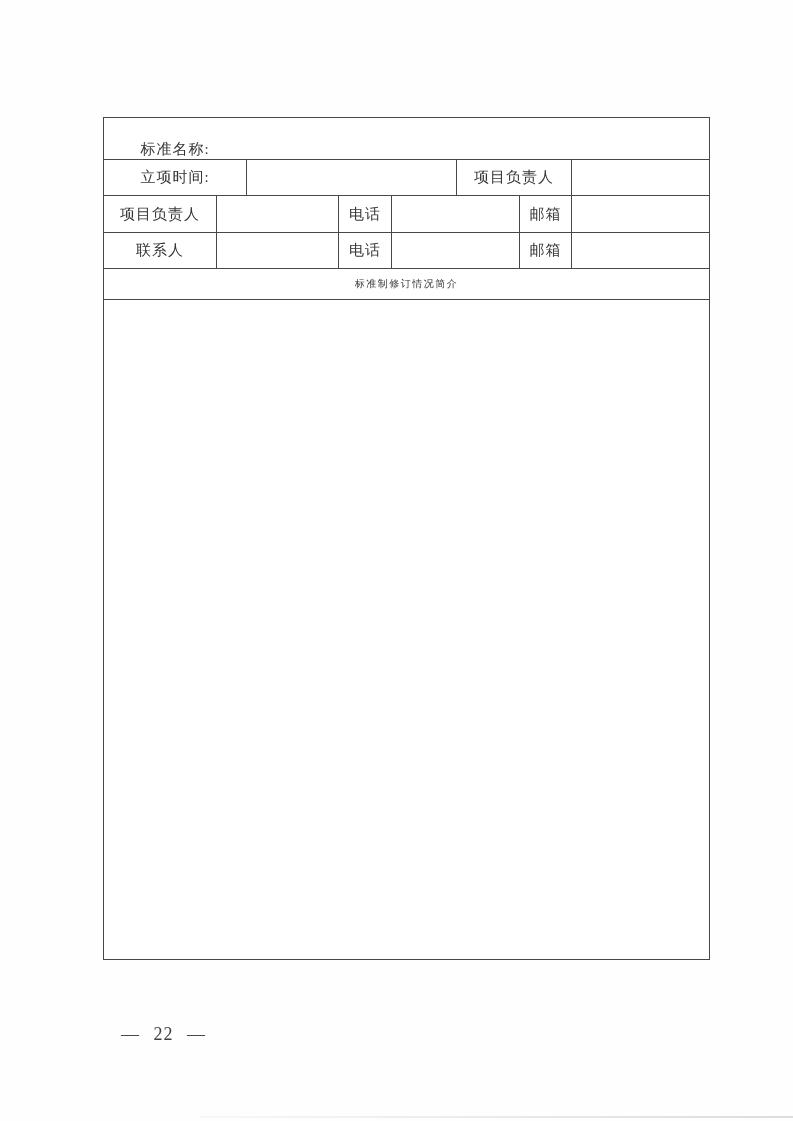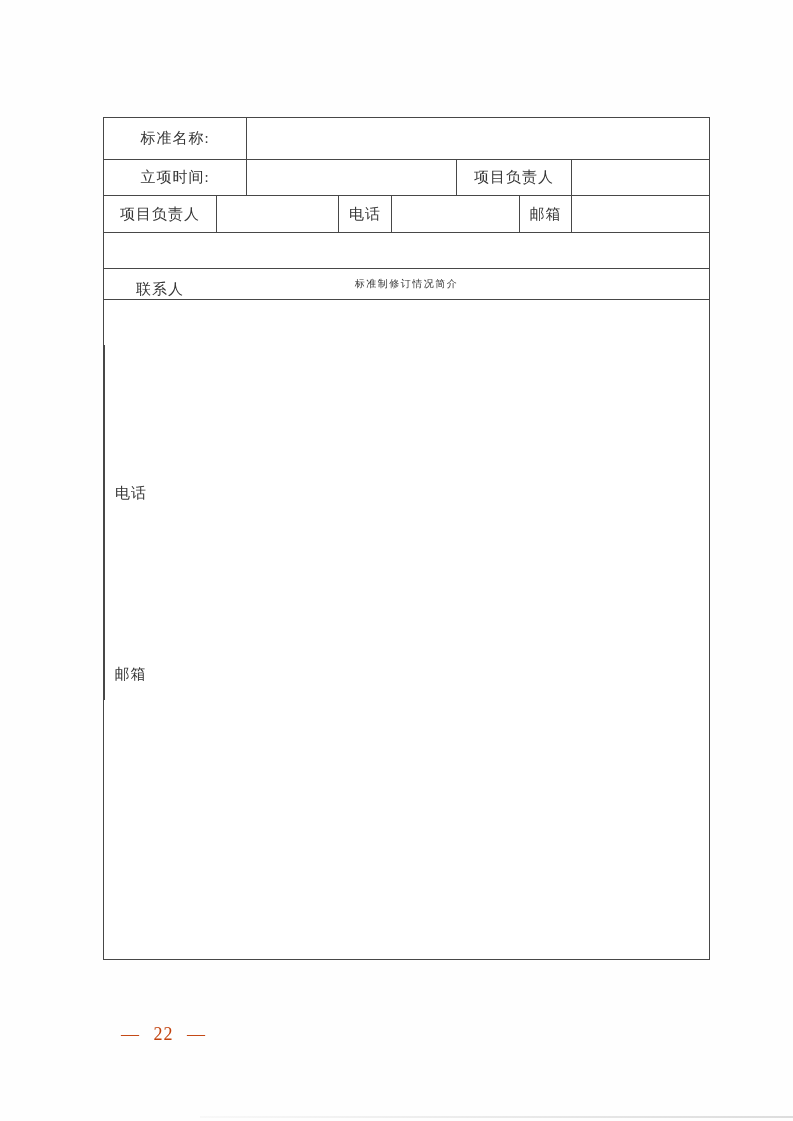--- a/index.html
+++ b/index.html
@@ -34,24 +34,24 @@
     justify-content: center;
     border-left: 1.5px solid #474747;
     font-size: 15px;
     letter-spacing: 1px;
     color: #353535;
     overflow: hidden;
     white-space: nowrap;
   }
   .cell:first-child { border-left: none; }
   .grow { flex: 1 1 auto; }
-  .r1 { height: 41px; }
+  .r1 { height: 41px; align-items: flex-end; }
   .r2 { height: 36px; }
   .r3 { height: 37px; text-align: right; }
-  .r4 { height: 36px; flex-direction: column; }
+  .r4 { height: 36px; }
   .r5 { height: 31px; }
   .r6 { height: 658px; }
   .w142 { width: 142px; flex: 0 0 142px; }
   .w210 { width: 210px; flex: 0 0 210px; }
   .w115 { width: 115px; flex: 0 0 115px; }
   .w112 { width: 112px; flex: 0 0 112px; }
   .w122 { width: 122px; flex: 0 0 122px; }
   .w53  { width: 53px;  flex: 0 0 53px; }
   .w128 { width: 128px; flex: 0 0 128px; }
   .w52  { width: 52px;  flex: 0 0 52px; }
@@ -61,21 +61,21 @@
     letter-spacing: 1.5px;
   }
   .body-cell {
     align-items: flex-start;
     justify-content: flex-start;
   }
   .page-number {
     position: absolute;
     left: 121px; top: 1024px;
     font-size: 18px;
-    color: #c2410c;
+    color: #404040;
     letter-spacing: 1px;
     word-spacing: 8px;
     font-family: "Liberation Serif", "DejaVu Serif", serif;
   }
   .scan-edge {
     position: absolute;
     left: 200px; top: 1116px;
     width: 593px; height: 2px;
     background: linear-gradient(to right, rgba(230,230,230,0.25), rgba(215,215,215,0.85));
   }

